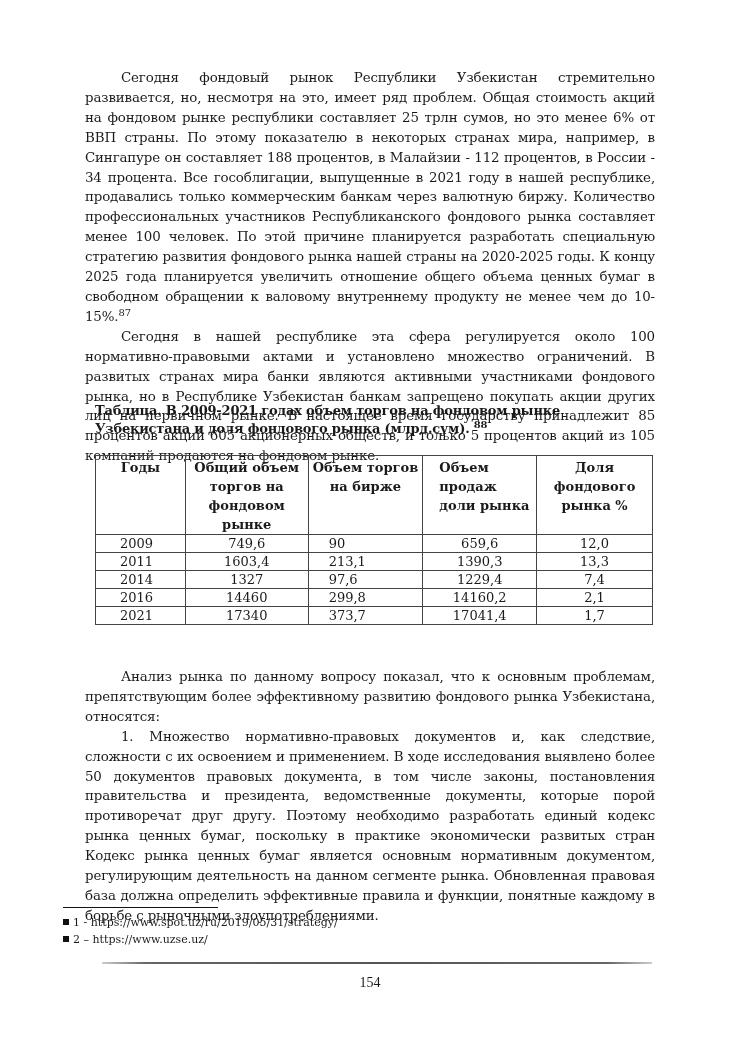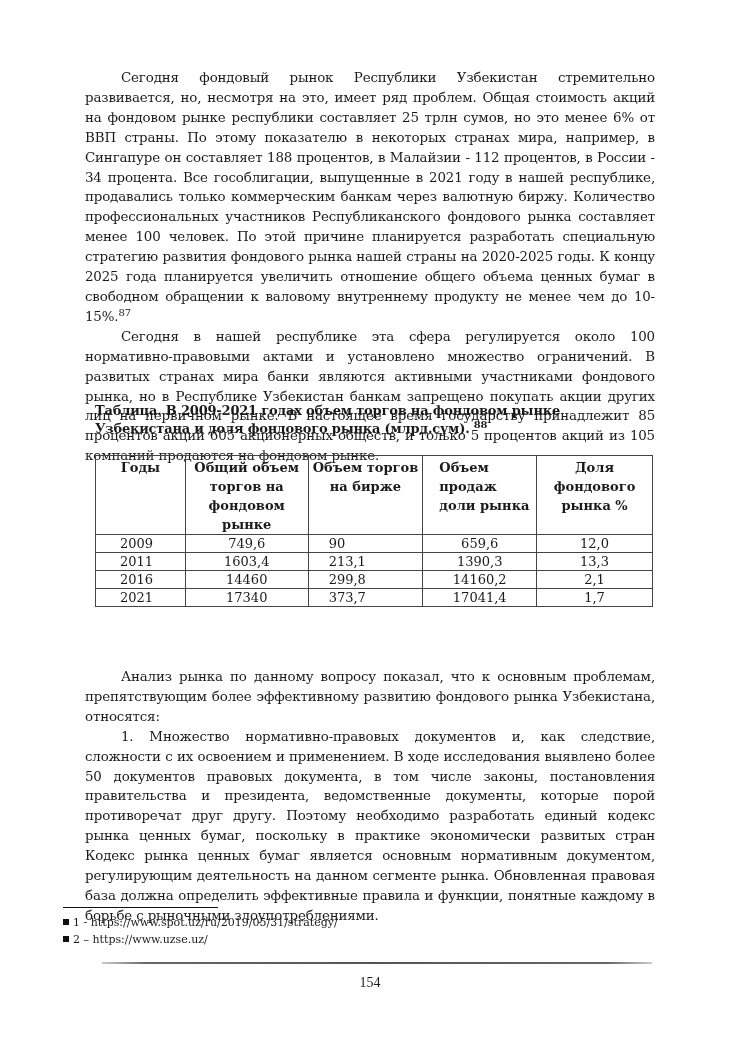--- a/index.html
+++ b/index.html
@@ -73,20 +73,27 @@
           <td>12,0</td>
         </tr>
         <tr>
           <td class="left">2011</td>
           <td>1603,4</td>
           <td class="left2">213,1</td>
           <td>1390,3</td>
           <td>13,3</td>
         </tr>
         <tr>
+          <td class="left">2014</td>
+          <td>1327</td>
+          <td class="left2">97,6</td>
+          <td>1229,4</td>
+          <td>7,4</td>
+        </tr>
+        <tr>
           <td class="left">2016</td>
           <td>14460</td>
           <td class="left2">299,8</td>
           <td>14160,2</td>
           <td>2,1</td>
         </tr>
         <tr>
           <td class="left">2021</td>
           <td>17340</td>
           <td class="left2">373,7</td>

